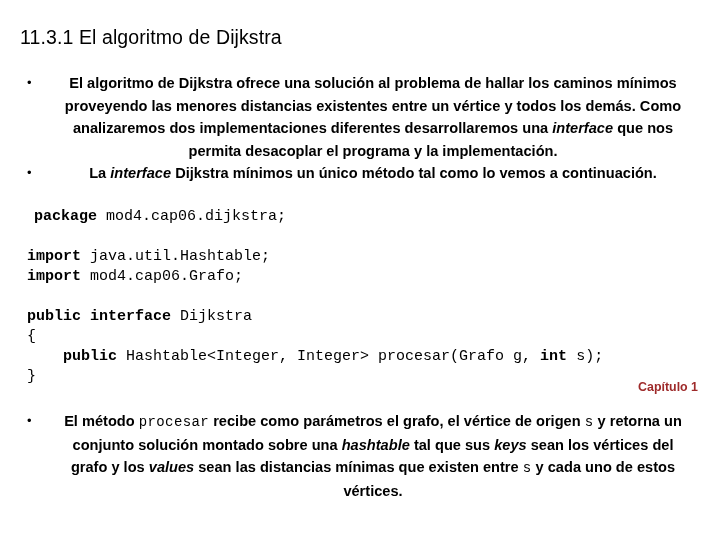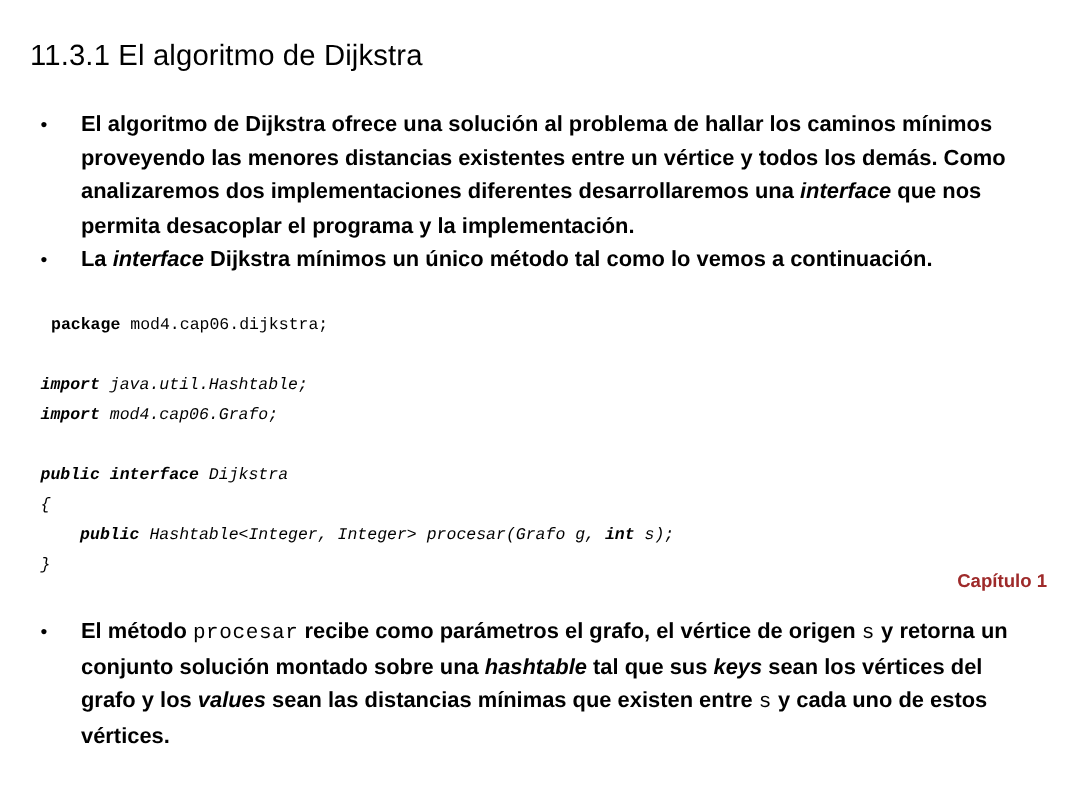--- a/index.html
+++ b/index.html
@@ -58,55 +58,55 @@
     padding-left: 7px;
     box-sizing: border-box;
     color: #000;
   }
   .bullet-text {
     flex: 1 1 auto;
     font-size: 14.6px;
     line-height: 22.5px;
     font-weight: 600;
     color: #000;
-    text-align: left;
+    text-align: center;
   }
   .bullet-text .it {
     font-style: italic;
     font-weight: 600;
   }
   .bullet-text .mono {
     font-family: "Liberation Mono", "DejaVu Sans Mono", monospace;
     font-weight: 400;
     font-size: 14px;
     letter-spacing: 0.4px;
   }
 
   
   .code-block {
     position: absolute;
     left: 20px;
     top: 207px;
     width: 672px;
     font-family: "Liberation Mono", "DejaVu Sans Mono", monospace;
-    font-size: 11px;
+    font-size: 15px;
     line-height: 20px;
     color: #000;
     white-space: pre;
   }
   .code-line {
     white-space: pre;
     min-height: 20px;
   }
   .code-line.blank { height: 20px; }
   .code-line .kw {
     font-weight: 700;
   }
   .code-line.pkg { padding-left: 14px; }
-  .code-line.plain { padding-left: 7px; font-style: italic; }
+  .code-line.plain { padding-left: 7px; }
 
   
   .footer-chapter {
     position: absolute;
     right: 22px;
     bottom: 10px;
     font-size: 12.4px;
     font-weight: 700;
     color: #9e2a2a;
     white-space: nowrap;

